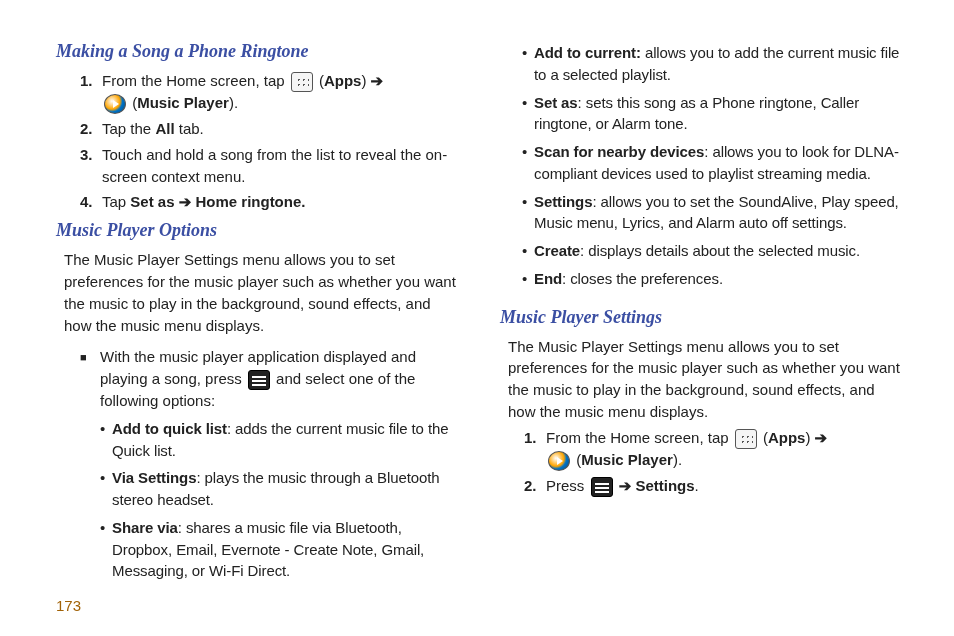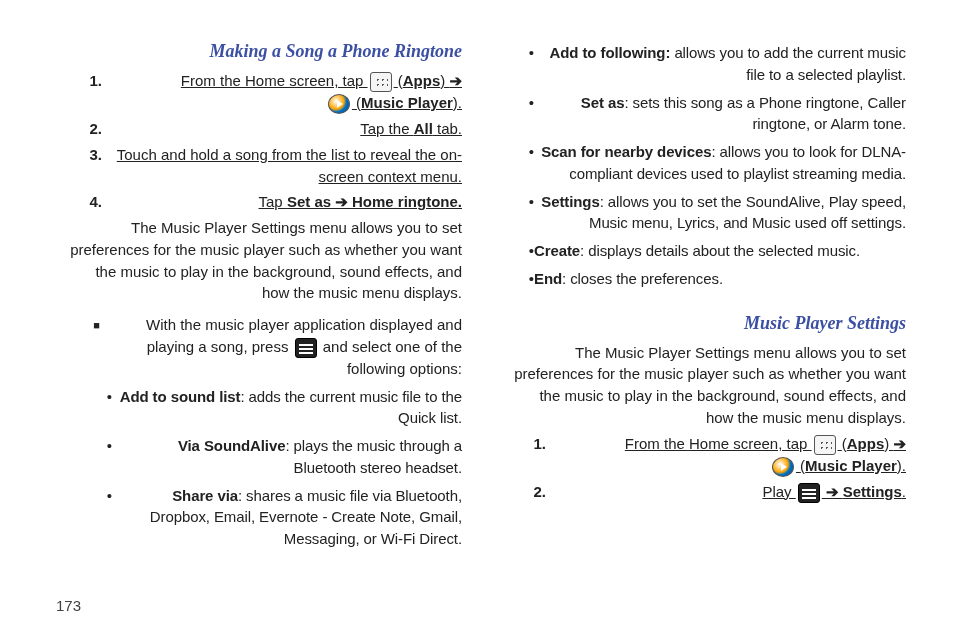--- a/index.html
+++ b/index.html
@@ -13,42 +13,40 @@
     background: #fff;
   }
   .cols {
     display: flex;
     gap: 38px;
   }
   .col {
     flex: 1;
     font-size: 15px;
     line-height: 1.45;
-    text-align: right;
   }
   .section-head {
     font-family: Georgia, 'Times New Roman', serif;
     font-weight: bold;
     font-style: italic;
     color: #3b4fa3;
     font-size: 18px;
     margin: 2px 0 6px 0;
   }
   .step {
     display: flex;
     margin: 4px 0 4px 24px;
   }
   .step-num {
     font-weight: bold;
     width: 22px;
     flex-shrink: 0;
   }
   .step-body {
     flex: 1;
-    text-decoration: underline;
   }
   .para {
     margin: 4px 0 4px 8px;
   }
   .sq-bullet {
     display: flex;
     margin: 10px 0 4px 24px;
   }
   .sq-mark {
     width: 20px;
@@ -117,21 +115,21 @@
     background: #fff;
     box-shadow: 0 4px 0 #fff, 0 8px 0 #fff;
   }
   b { font-weight: bold; }
   .arrow { font-weight: bold; }
   .pagenum {
     position: absolute;
     bottom: 22px;
     left: 56px;
     font-size: 15px;
-    color: #404040;
+    color: #a16207;
   }
 </style>
 </head>
 <body>
 
 <div class="cols">
 
   <div class="col">
 
     <div class="section-head">Making a Song a Phone Ringtone</div>
@@ -160,90 +158,91 @@
       <div class="step-body">Touch and hold a song from the list to reveal the on-screen context menu.</div>
     </div>
 
     <div class="step">
       <div class="step-num">4.</div>
       <div class="step-body">
         <span>Tap </span><b>Set as ➔ Home ringtone.</b>
       </div>
     </div>
 
+    <div class="section-head">Music Player Options</div>
 
     <div class="para">The Music Player Settings menu allows you to set preferences for the music player such as whether you want the music to play in the background, sound effects, and how the music menu displays.</div>
 
     <div class="sq-bullet">
       <div class="sq-mark">■</div>
       <div>
         <span>With the music player application displayed and playing a song, press </span><span class="icon menu-btn"></span><span> and select one of the following options:</span>
       </div>
     </div>
 
     <div class="sub-bullet">
       <div class="dot">•</div>
-      <div><b>Add to sound list</b><span>: adds the current music file to the Quick list.</span></div>
-    </div>
-    <div class="sub-bullet">
-      <div class="dot">•</div>
-      <div><b>Via SoundAlive</b><span>: plays the music through a Bluetooth stereo headset.</span></div>
+      <div><b>Add to quick list</b><span>: adds the current music file to the Quick list.</span></div>
+    </div>
+    <div class="sub-bullet">
+      <div class="dot">•</div>
+      <div><b>Via Settings</b><span>: plays the music through a Bluetooth stereo headset.</span></div>
     </div>
     <div class="sub-bullet">
       <div class="dot">•</div>
       <div><b>Share via</b><span>: shares a music file via Bluetooth, Dropbox, Email, Evernote - Create Note, Gmail, Messaging, or Wi-Fi Direct.</span></div>
     </div>
   </div>
 
   <div class="col col-right">
 
     <div class="sub-bullet">
       <div class="dot">•</div>
-      <div><b>Add to following:</b><span> allows you to add the current music file to a selected playlist.</span></div>
+      <div><b>Add to current:</b><span> allows you to add the current music file to a selected playlist.</span></div>
     </div>
     <div class="sub-bullet">
       <div class="dot">•</div>
       <div><b>Set as</b><span>: sets this song as a Phone ringtone, Caller ringtone, or Alarm tone.</span></div>
     </div>
     <div class="sub-bullet">
       <div class="dot">•</div>
       <div><b>Scan for nearby devices</b><span>: allows you to look for DLNA-compliant devices used to playlist streaming media.</span></div>
     </div>
     <div class="sub-bullet">
       <div class="dot">•</div>
-      <div><b>Settings</b><span>: allows you to set the SoundAlive, Play speed, Music menu, Lyrics, and Music used off settings.</span></div>
+      <div><b>Settings</b><span>: allows you to set the SoundAlive, Play speed, Music menu, Lyrics, and Alarm auto off settings.</span></div>
     </div>
     <div class="sub-bullet">
       <div class="dot">•</div>
       <div><b>Create</b><span>: displays details about the selected music.</span></div>
     </div>
     <div class="sub-bullet">
       <div class="dot">•</div>
       <div><b>End</b><span>: closes the preferences.</span></div>
     </div>
 
-    <div class="section-head" style="margin-top:20px">Music Player Settings</div>
+    <div class="section-head" style="margin-top:14px">Music Player Settings</div>
 
     <div class="para">The Music Player Settings menu allows you to set preferences for the music player such as whether you want the music to play in the background, sound effects, and how the music menu displays.</div>
 
     <div class="step">
       <div class="step-num">1.</div>
       <div class="step-body">
         <span>From the Home screen, tap </span>
         <span class="icon apps-grid"></span>
         <span> (</span><b>Apps</b><span>) </span><span class="arrow">➔</span>
         <br>
         <span class="icon music-play"></span>
         <span> (</span><b>Music Player</b><span>).</span>
       </div>
     </div>
 
     <div class="step">
       <div class="step-num">2.</div>
       <div class="step-body">
-        <span>Play </span><span class="icon menu-btn"></span><b class="arrow"> ➔ </b><b>Settings</b><span>.</span>
+        <span>Press </span><span class="icon menu-btn"></span><b class="arrow"> ➔ </b><b>Settings</b><span>.</span>
       </div>
     </div>
 
   </div>
 </div>
 
 <div class="pagenum">173</div>
 
 </body></html>

